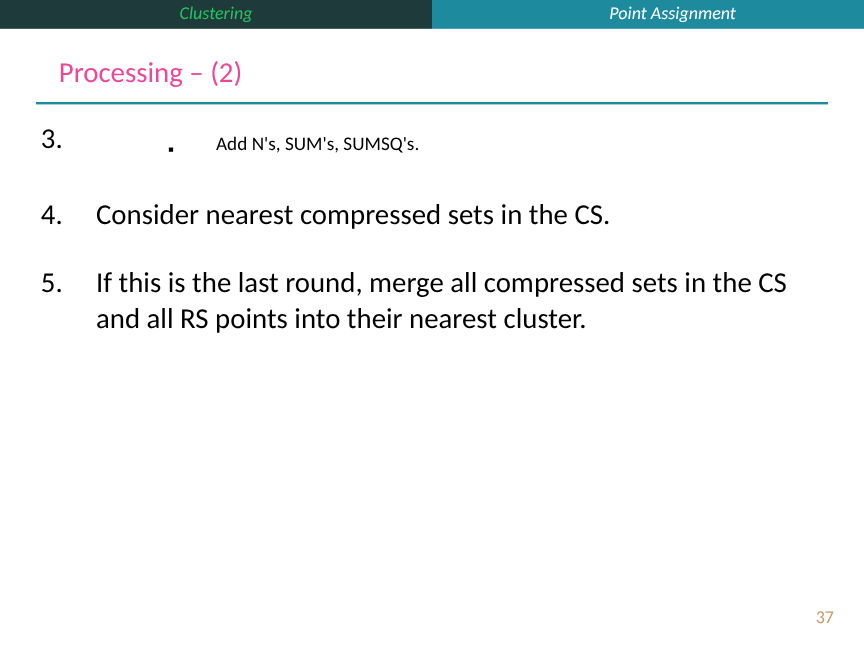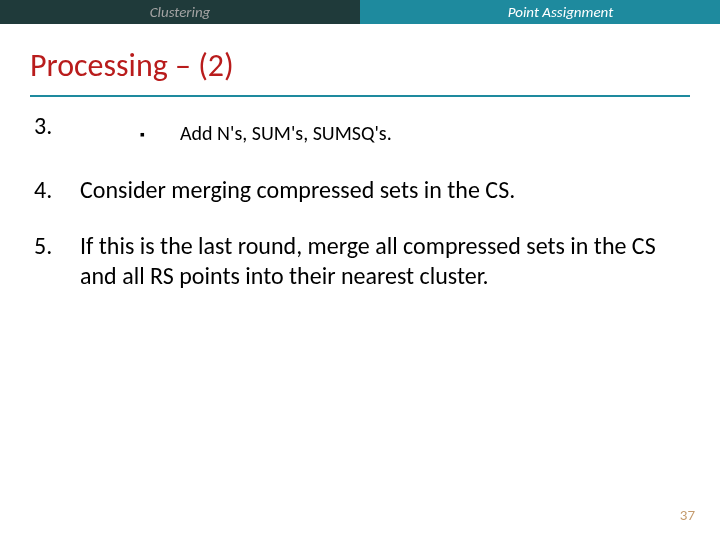--- a/index.html
+++ b/index.html
@@ -1,30 +1,30 @@
 <!DOCTYPE html>
 <html><head>
 <meta charset="utf-8">
 <style>
   * { margin: 0; padding: 0; box-sizing: border-box; }
   html, body { width: 720px; height: 540px; font-family: Calibri, "Segoe UI", Arial, sans-serif; background: #fff; color: #000; }
   .slide { width: 720px; height: 540px; position: relative; }
   .topbar { width: 100%; height: 24px; display: flex; }
-  .tb-left { width: 50%; height: 100%; background: #1f3a3a; color: #a3a3a3; display: flex; align-items: center; justify-content: center; font-style: italic; font-size: 15px; }
+  .tb-left { width: 50%; height: 100%; background: #1f3a3a; color: #22c55e; display: flex; align-items: center; justify-content: center; font-style: italic; font-size: 15px; }
   .tb-right { width: 50%; height: 100%; background: #1e8a9e; color: #fff; display: flex; align-items: center; justify-content: center; font-style: italic; font-size: 15px; padding-left: 41px; }
   .title-wrap { padding: 22px 30px 6px 30px; }
-  .title { font-size: 32px; font-weight: 400; color: #b91c1c; }
+  .title { font-size: 24px; font-weight: 400; color: #ec4899; margin-left: 19px; }
   .rule { height: 2px; background: #1e8a9e; margin: 4px 30px 0 30px; }
   .content { padding: 14px 34px 0 34px; }
   .item { display: flex; margin-bottom: 26px; }
   .num { width: 46px; flex: 0 0 46px; font-size: 24px; line-height: 1.25; }
   .txt { font-size: 24px; line-height: 1.25; }
   .sub { display: flex; margin: 10px 0 0 60px; }
   .bullet { width: 40px; flex: 0 0 40px; font-size: 14px; line-height: 28px; }
-  .subtxt { font-size: 20px; line-height: 1.25; }
+  .subtxt { font-size: 16px; line-height: 1.25; }
   .pagenum { position: absolute; right: 25px; bottom: 16px; color: #c49a6c; font-size: 15px; }
 </style>
 </head>
 <body>
 <div class="slide">
 
 <div class="topbar">
   <div class="tb-left">Clustering</div>
   <div class="tb-right">Point Assignment</div>
 </div>
@@ -41,21 +41,21 @@
     <div style="flex:1">
       <div class="sub">
         <div class="bullet">▪</div>
         <div class="subtxt">Add N's, SUM's, SUMSQ's.</div>
       </div>
     </div>
   </div>
 
   <div class="item">
     <div class="num">4.</div>
-    <div class="txt">Consider merging compressed sets in the CS.</div>
+    <div class="txt">Consider nearest compressed sets in the CS.</div>
   </div>
 
   <div class="item">
     <div class="num">5.</div>
     <div class="txt">If this is the last round, merge all compressed sets in the CS and all RS points into their nearest cluster.</div>
   </div>
 
 </div>
 
 <div class="pagenum">37</div>

